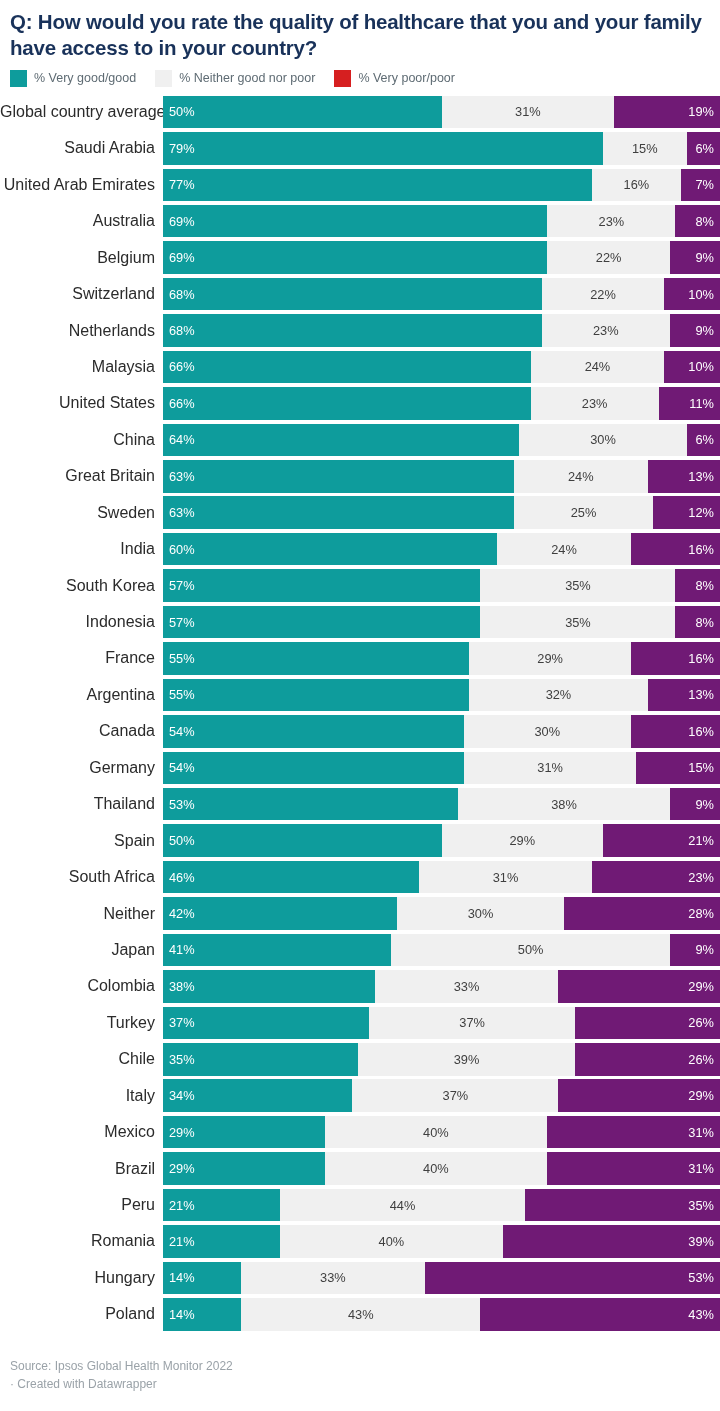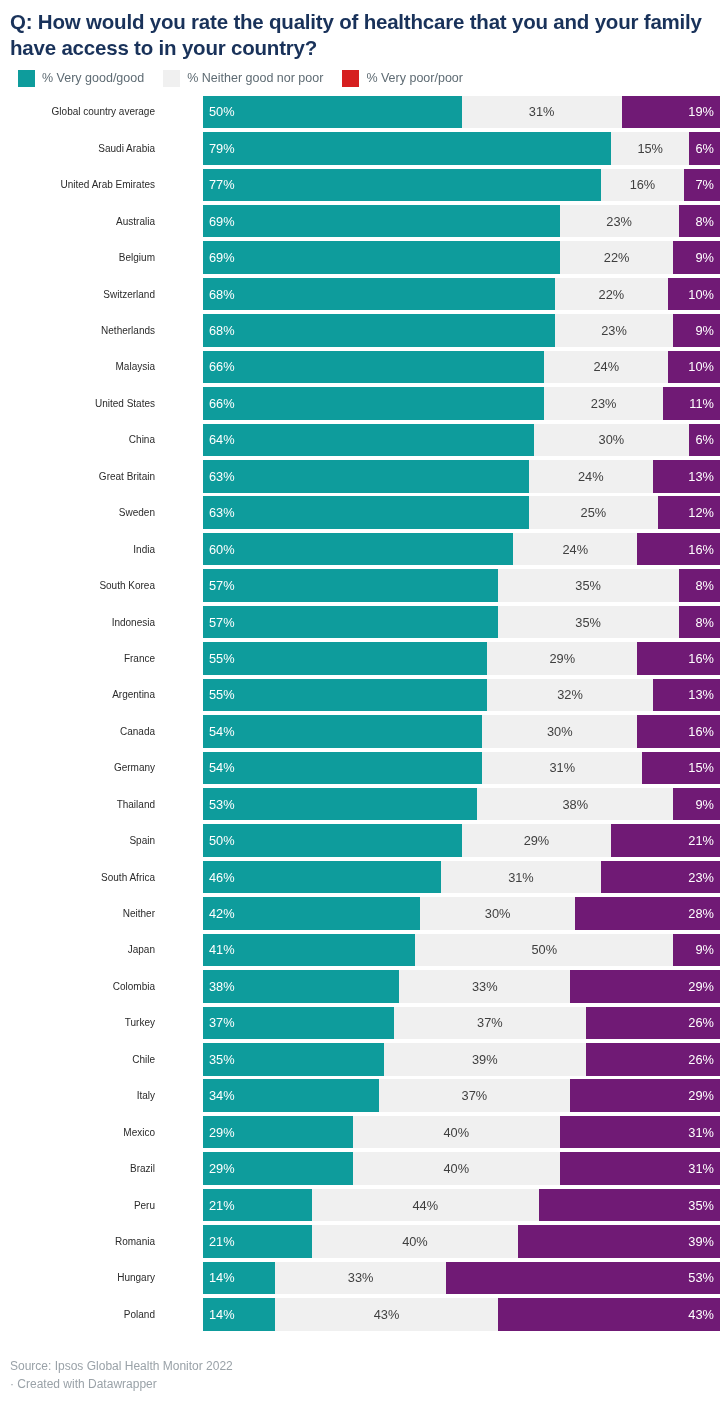--- a/index.html
+++ b/index.html
@@ -31,21 +31,21 @@
     line-height: 1.26;
     letter-spacing: -0.2px;
     padding: 9px 12px 0 10px;
     margin: 0;
   }
 
   
   .legend {
     display: flex;
     align-items: center;
-    padding: 9px 0 0 18px;
+    padding: 9px 0 0 10px;
     height: 26px;
   }
   .legend-item {
     display: flex;
     align-items: center;
     margin-right: 19px;
   }
   .legend-swatch {
     width: 17px;
     height: 17px;
@@ -67,33 +67,32 @@
   .row {
     display: flex;
     align-items: center;
     height: 36.45px;
   }
   .row-label {
     width: 163px;
     flex: 0 0 163px;
     text-align: right;
     padding-right: 8px;
-    font-size: 10px;
+    font-size: 16px;
     color: #2b2b2b;
     white-space: nowrap;
     overflow: hidden;
   }
   .bars {
     position: relative;
     flex: 1 1 auto;
     height: 32.5px;
     display: flex;
     align-items: stretch;
     background: transparent;
-    margin-left: 40px;
   }
   .seg {
     position: relative;
     height: 100%;
     display: flex;
     align-items: center;
     overflow: hidden;
   }
   .seg-good   { background: #0e9c9c; }
   .seg-neutral{ background: #f0f0f0; }

